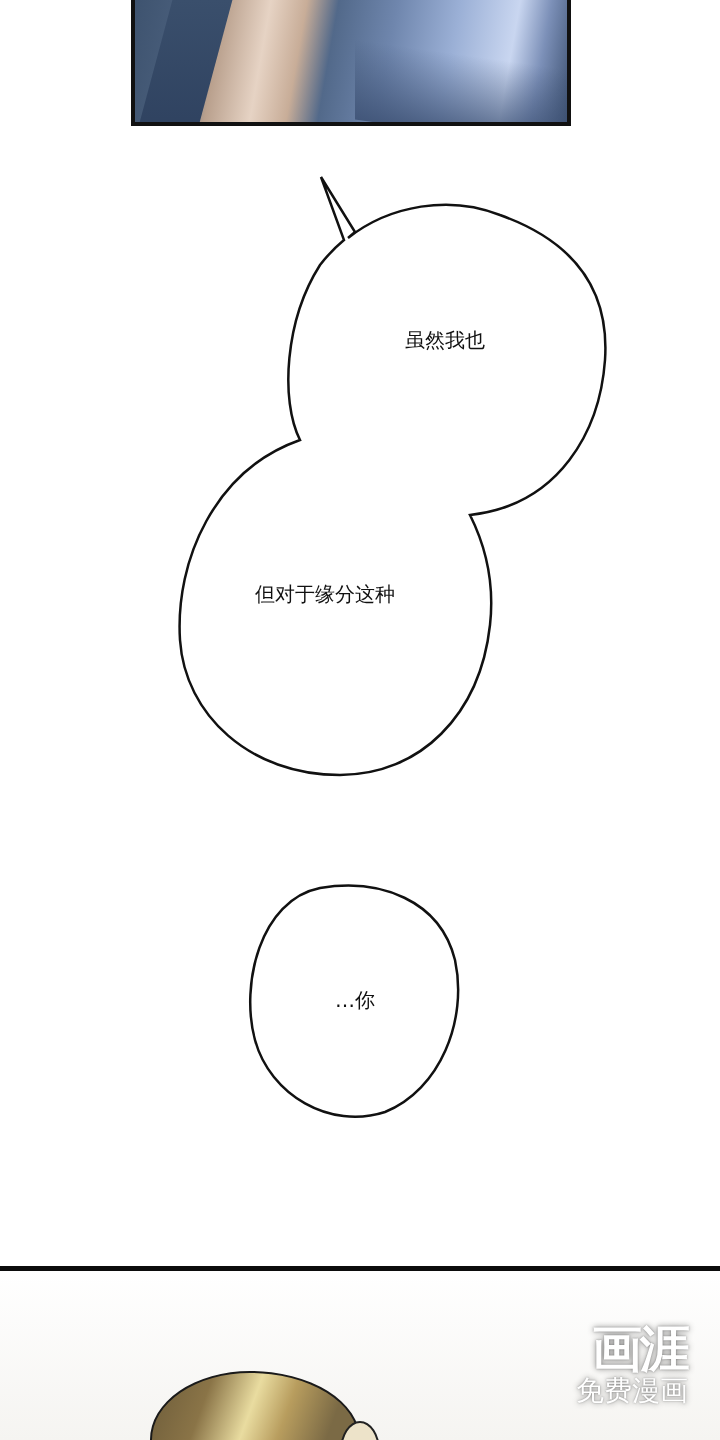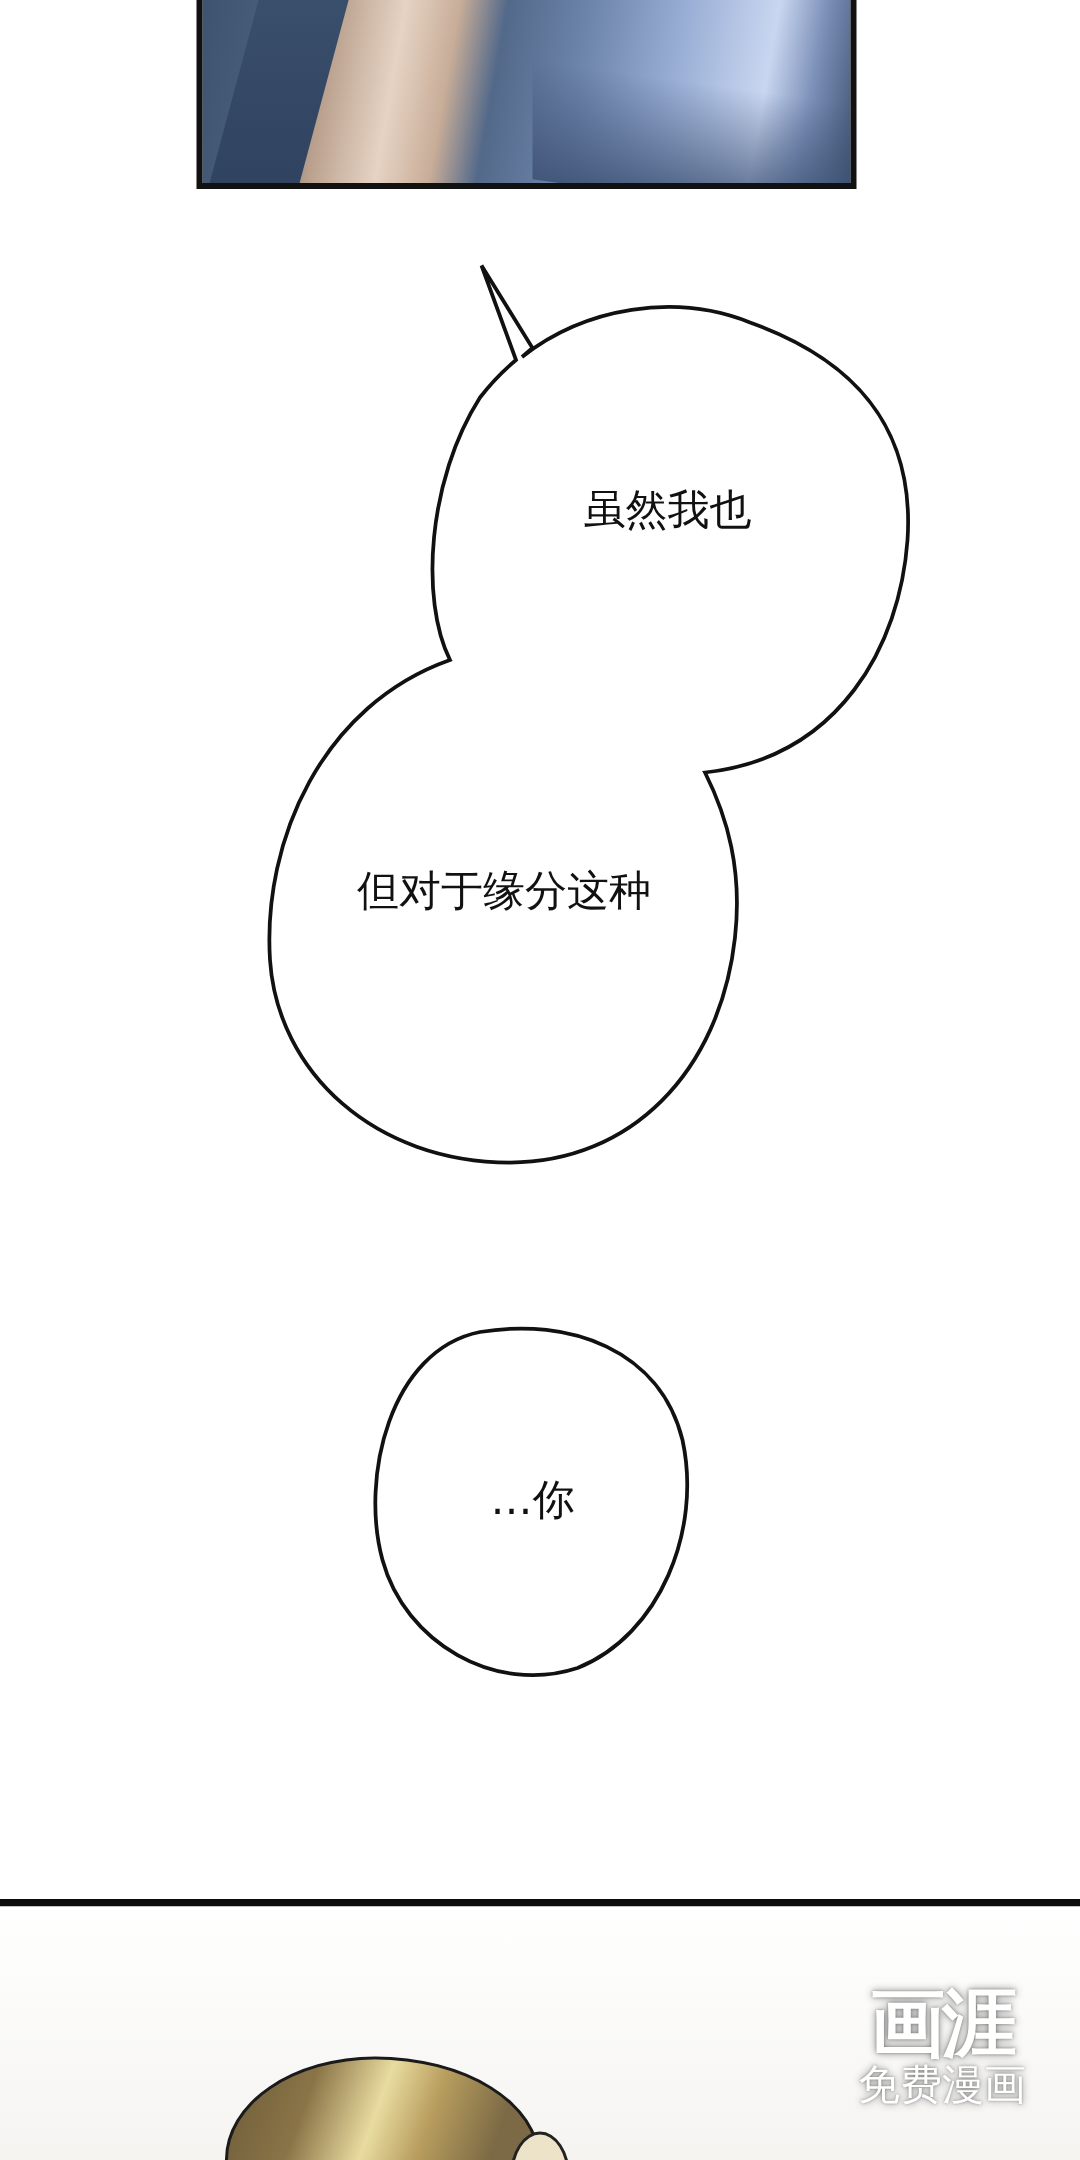--- a/index.html
+++ b/index.html
@@ -18,21 +18,21 @@
     background: linear-gradient(180deg, rgba(70,90,125,0.0), rgba(60,80,115,0.85));
     transform: skewY(8deg);
   }
   .panel-top .collar {
     position: absolute; left: 20px; top: 0; width: 60px; height: 130px;
     background: linear-gradient(180deg, #3a4f6c, #2f4260);
     transform: skewX(-15deg);
   }
   svg.bubbles { position: absolute; left: 0; top: 0; }
   .bubble-text {
-    position: absolute; color: #111; font-size: 28px; line-height: 32px;
+    position: absolute; color: #111; font-size: 20px; line-height: 32px;
     white-space: nowrap; text-align: center;
   }
   .divider {
     position: absolute; left: 0; top: 1266px; width: 720px; height: 5px; background: #0c0c0c;
   }
   .panel-bottom {
     position: absolute; left: 0; top: 1271px; width: 720px; height: 169px;
     background: linear-gradient(180deg, #ffffff 0%, #f5f4f1 100%);
     overflow: hidden;
   }
@@ -40,21 +40,21 @@
     position: absolute; left: 150px; top: 100px; width: 210px; height: 120px;
     border-radius: 50% 55% 0 0 / 60% 60% 0 0;
     background: linear-gradient(110deg, #6d5c3a 0%, #8a7447 25%, #e9dca0 45%, #b89d5e 60%, #7b6a45 80%);
     border: 2px solid #1a1a1a; box-sizing: border-box;
   }
   .ear {
     position: absolute; left: 340px; top: 150px; width: 40px; height: 60px;
     border-radius: 50%; background: #ede3c9; border: 2px solid #222; box-sizing: border-box;
   }
   .watermark {
-    position: absolute; left: 568px; top: 50px; width: 120px; text-align: center;
+    position: absolute; left: 568px; top: 50px; width: 120px; text-align: right;
     color: #ffffff; text-shadow: 0 0 6px rgba(0,0,0,0.45), 0 0 2px rgba(0,0,0,0.35);
   }
   .watermark .wm-logo { font-size: 50px; font-weight: bold; line-height: 56px; letter-spacing: -2px; }
   .watermark .wm-sub { font-size: 28px; line-height: 28px; font-family: Liberation Serif, serif; }
 </style>
 </head>
 <body>
 
 <div class="panel-top">
   <div class="collar"></div>
@@ -80,21 +80,21 @@
            C 380 878, 440 900, 455 960
            C 468 1020, 440 1090, 385 1112
            C 330 1130, 270 1095, 255 1040
            C 240 985, 260 900, 320 888 Z" fill="#ffffff" stroke="#111" stroke-width="2.5"></path>
 </svg>
 
 <div class="bubble-text" style="left:330px; top:324px; width:230px;">
   <div>虽然我也</div>
 </div>
 
-<div class="bubble-text" style="left:221px; top:578px; width:230px;">
+<div class="bubble-text" style="left:210px; top:578px; width:230px;">
   <div>但对于缘分这种</div>
 </div>
 
 <div class="bubble-text" style="left:300px; top:984px; width:110px;">
   <div>…你</div>
 </div>
 
 <div class="divider"></div>
 
 <div class="panel-bottom">

